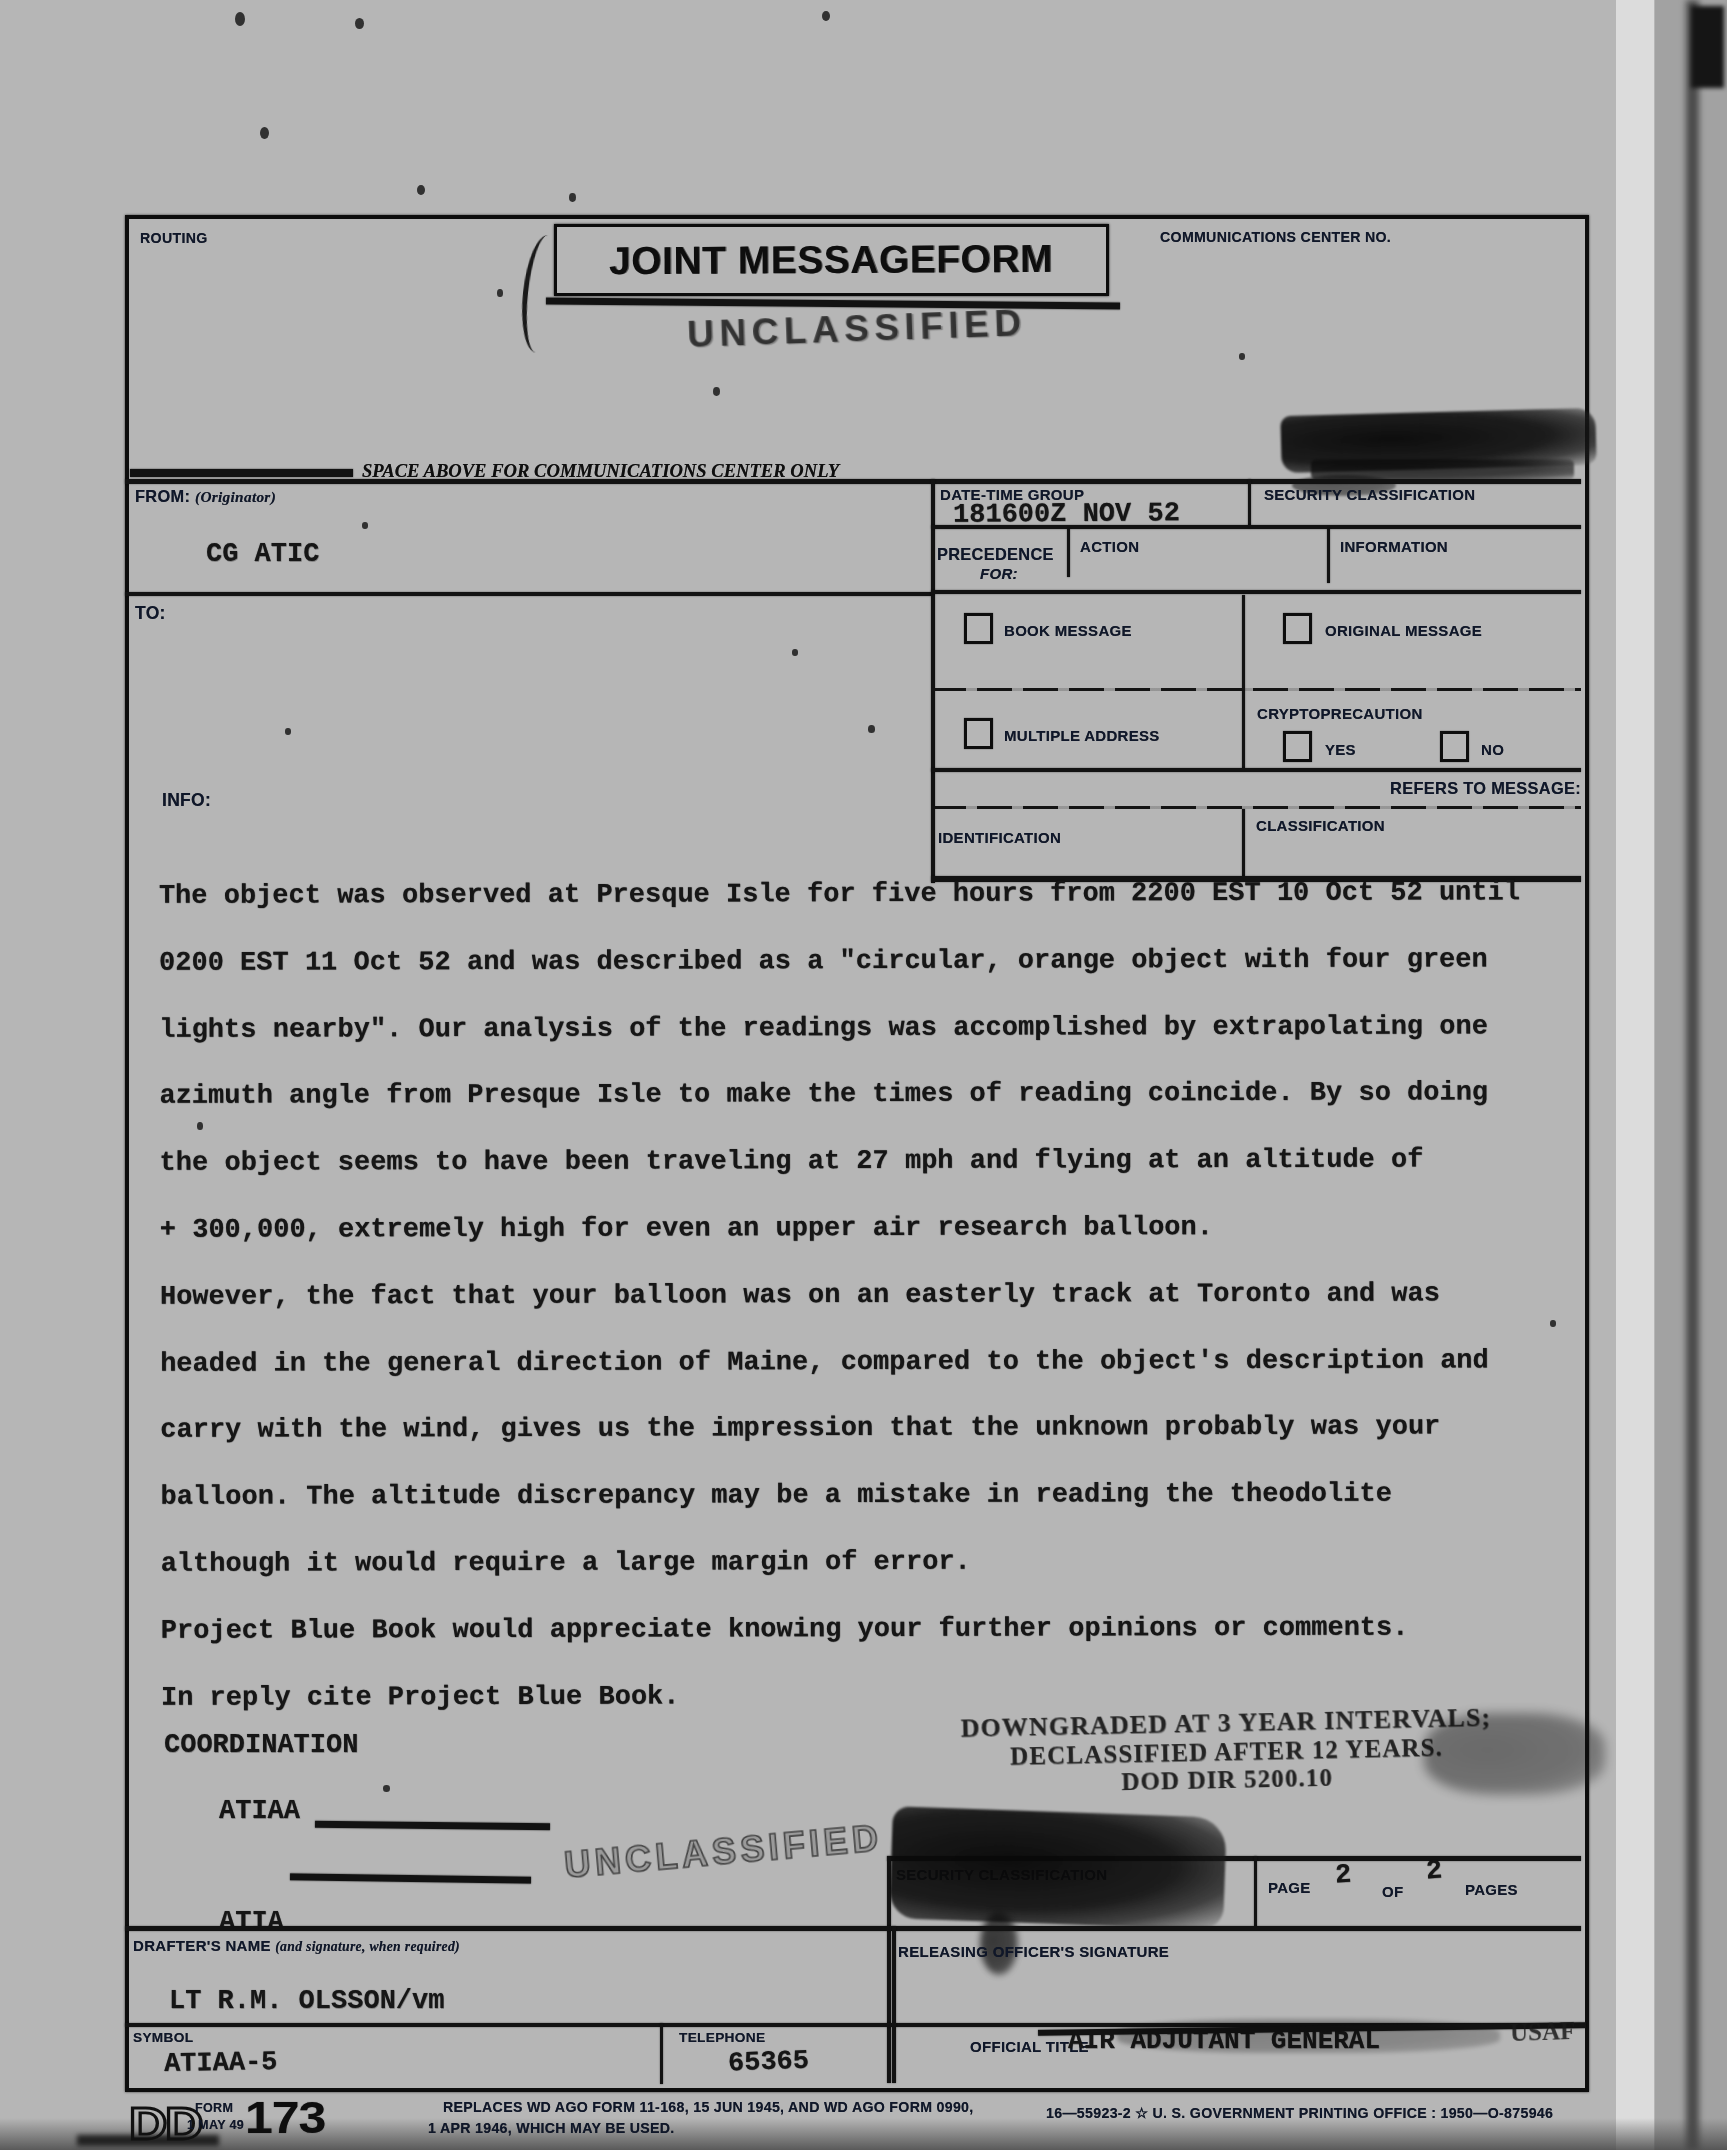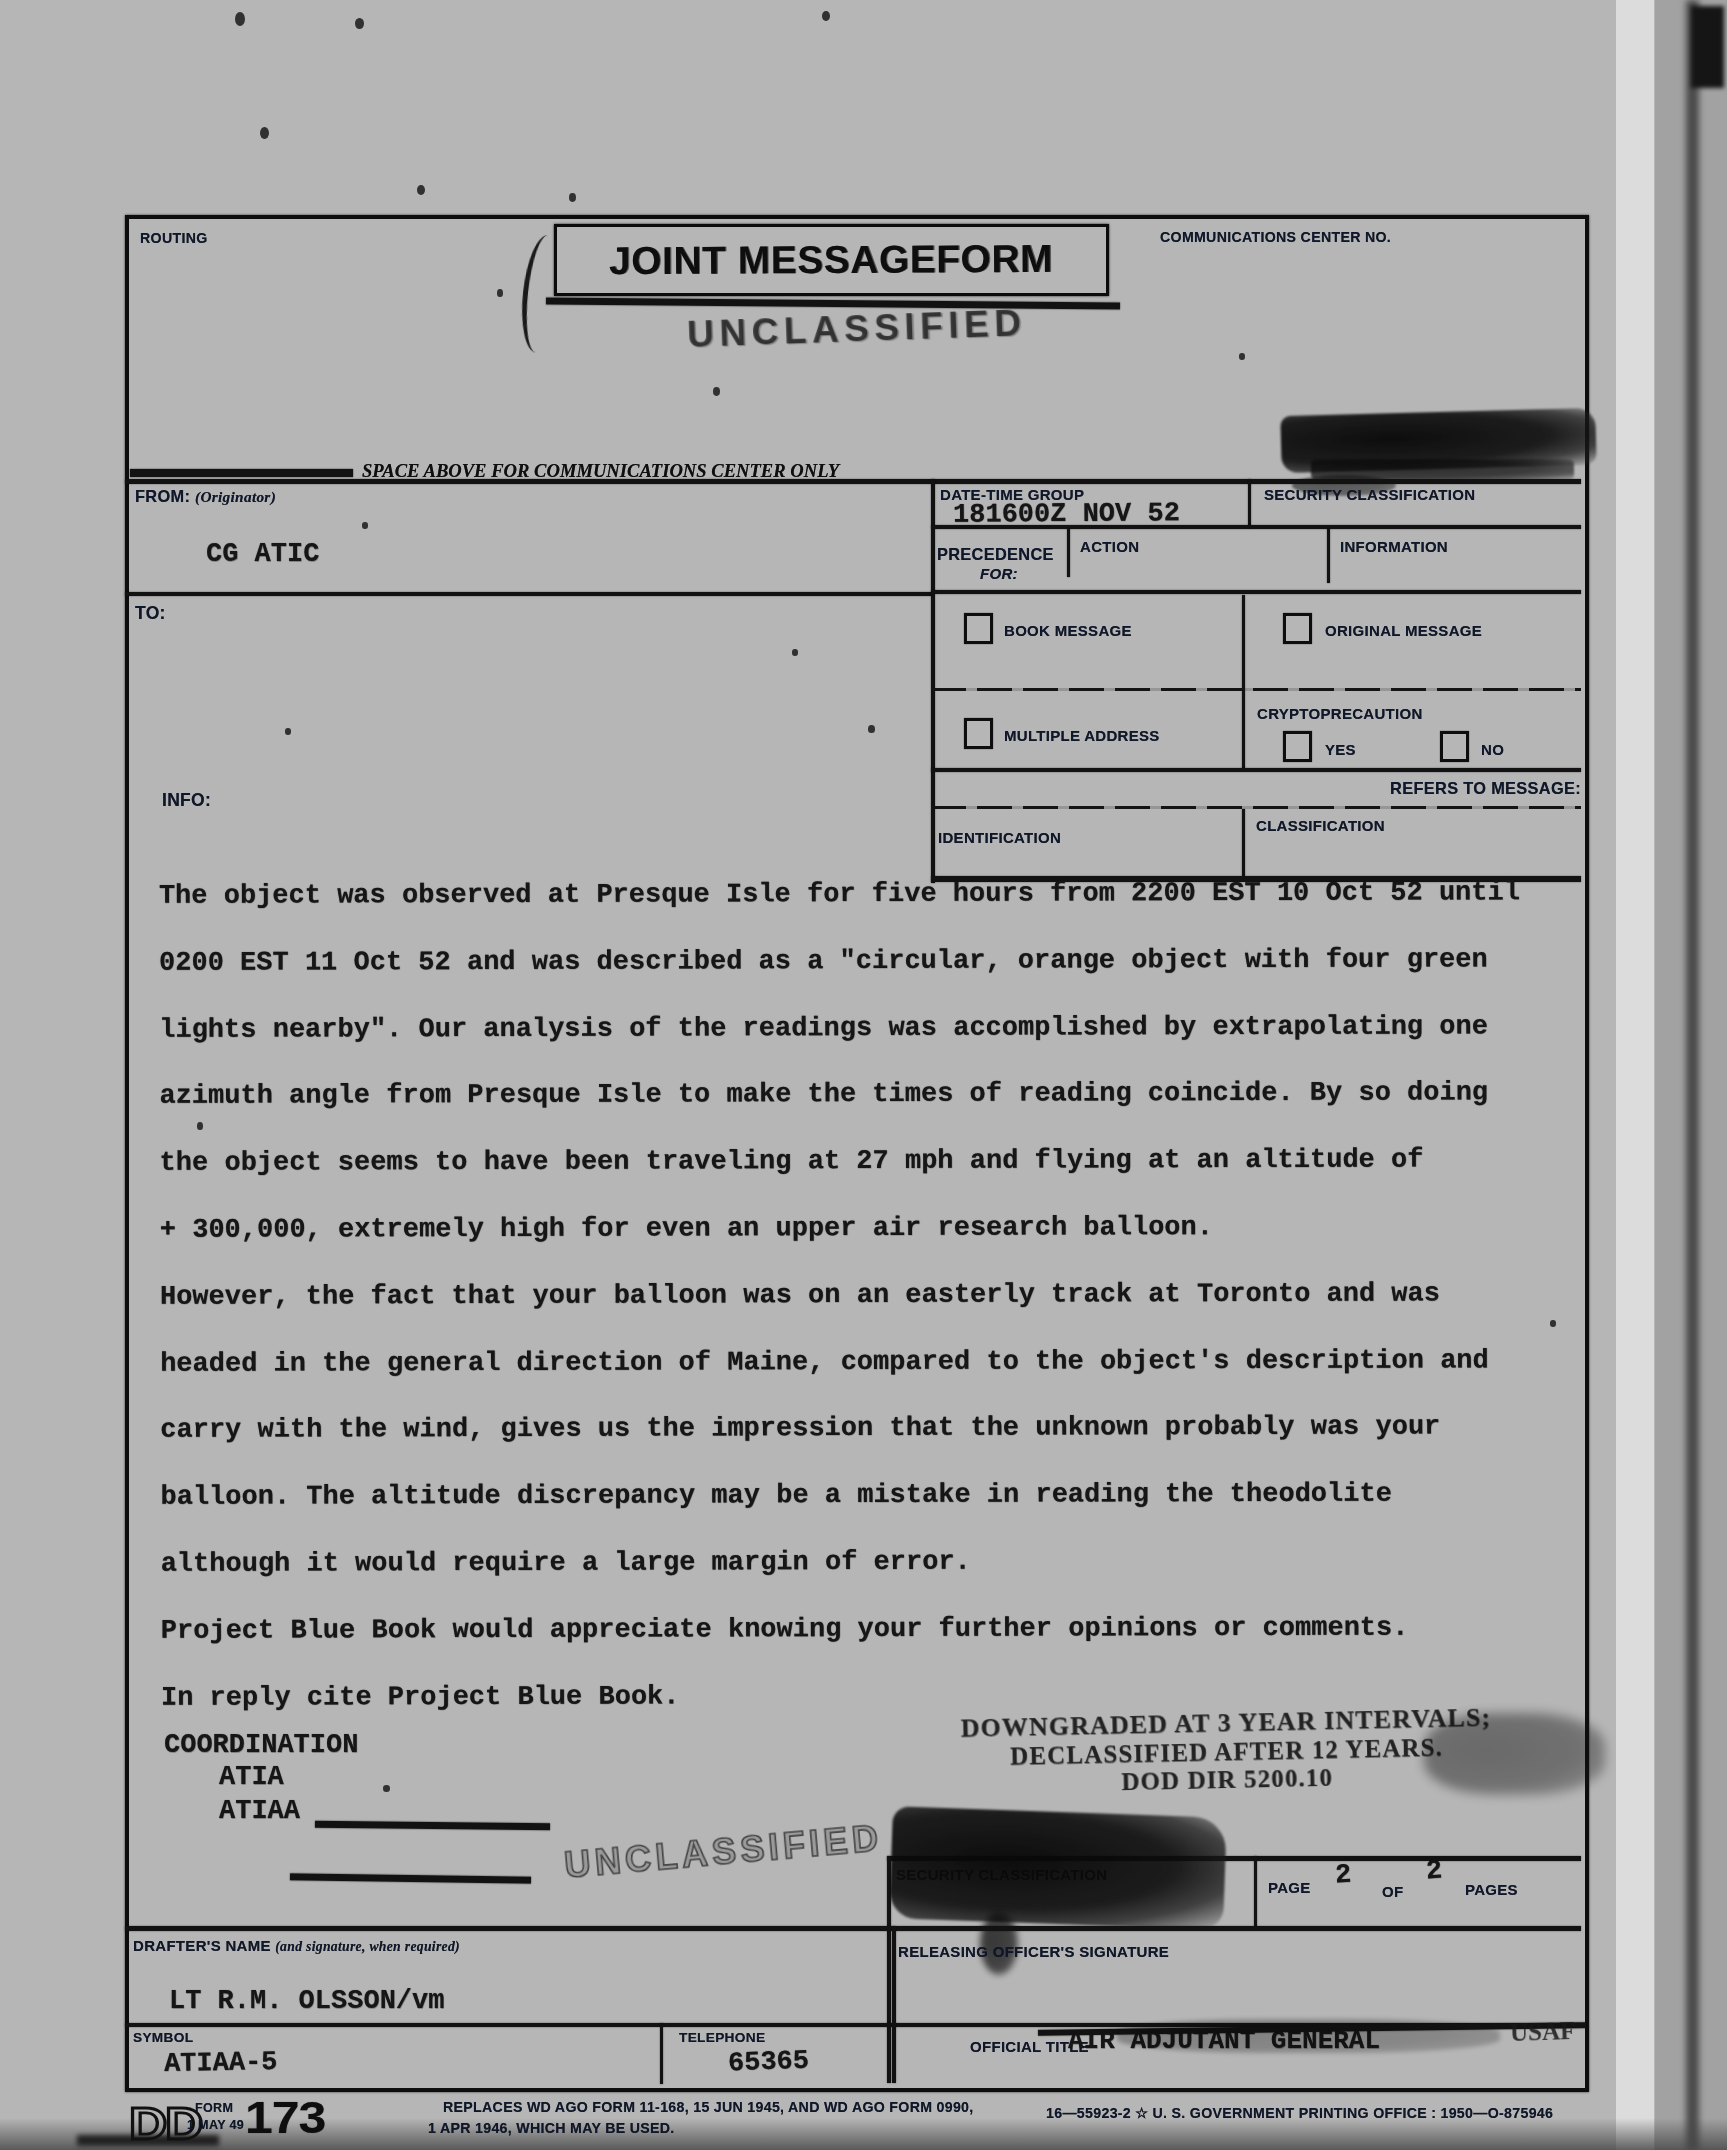--- a/index.html
+++ b/index.html
@@ -133,21 +133,21 @@
     <div class="bodyline" style="top:534px;">carry with the wind, gives us the impression that the unknown probably was your</div>
     <div class="bodyline" style="top:601px;">balloon.  The altitude discrepancy may be a mistake in reading the theodolite</div>
     <div class="bodyline" style="top:668px;">although it would require a large margin of error.</div>
     <div class="bodyline" style="top:735px;">Project Blue Book would appreciate knowing your further opinions or comments.</div>
     <div class="bodyline" style="top:802px;">In reply cite Project Blue Book.</div>
   </div>
 
   <div class="typed" style="left:164px;top:1730px;">COORDINATION</div>
   <div class="typed" style="left:219px;top:1796px;">ATIAA</div>
   <div class="rule" style="left:315px;top:1822px;width:235px;height:7.1px;filter:blur(0.5px);transform:rotate(.6deg);"></div>
-  <div class="typed" style="left:219px;top:1762px;">ATIA</div>
+  <div class="typed" style="left:219px;top:1907px;">ATIA</div>
   <div class="rule" style="left:290px;top:1875px;width:241px;height:7.1px;filter:blur(0.5px);transform:rotate(.8deg);"></div>
 
   <div class="stamp" style="left:876px;top:1708px;width:701px;text-align:center;font-family:'Liberation Serif',serif;font-weight:700;
               color:rgba(24,24,24,.88);transform:rotate(-1.2deg);filter:blur(0.3px);text-shadow:0.5px 0.5px 0.5px rgba(0,0,0,.4);">
     <div style="font-size:26px;letter-spacing:1.1px;">DOWNGRADED AT 3 YEAR INTERVALS;</div>
     <div style="font-size:25px;letter-spacing:1.1px;">DECLASSIFIED AFTER 12 YEARS.</div>
     <div style="font-size:25px;letter-spacing:1.1px;">DOD DIR 5200.10</div>
   </div>
   <div class="blob" style="left:1424px;top:1713px;width:181px;height:82px;opacity:.45;filter:blur(5.5px);border-radius:40%;"></div>
 

